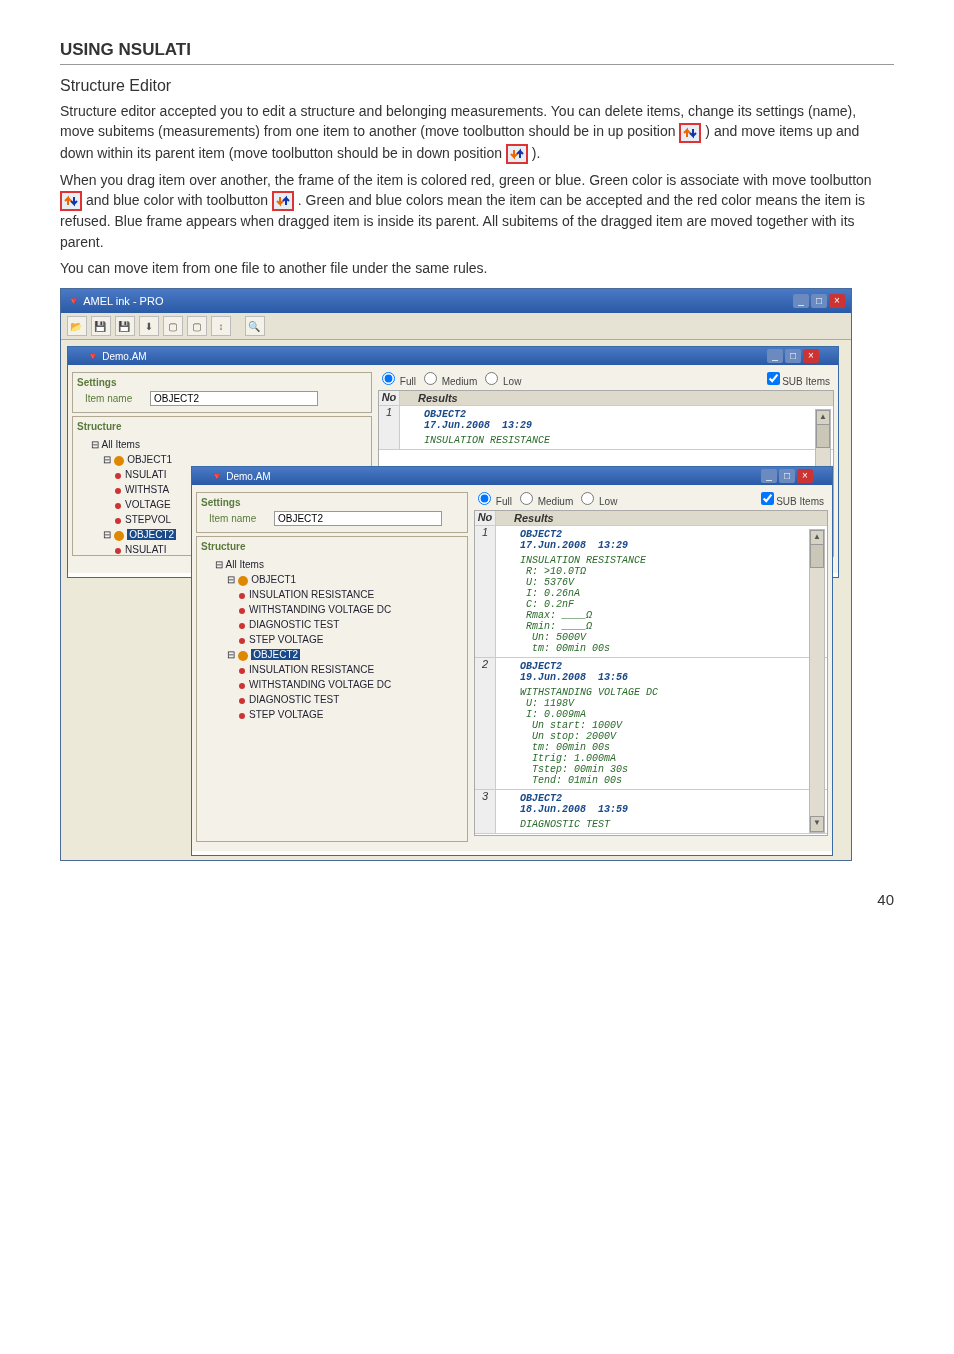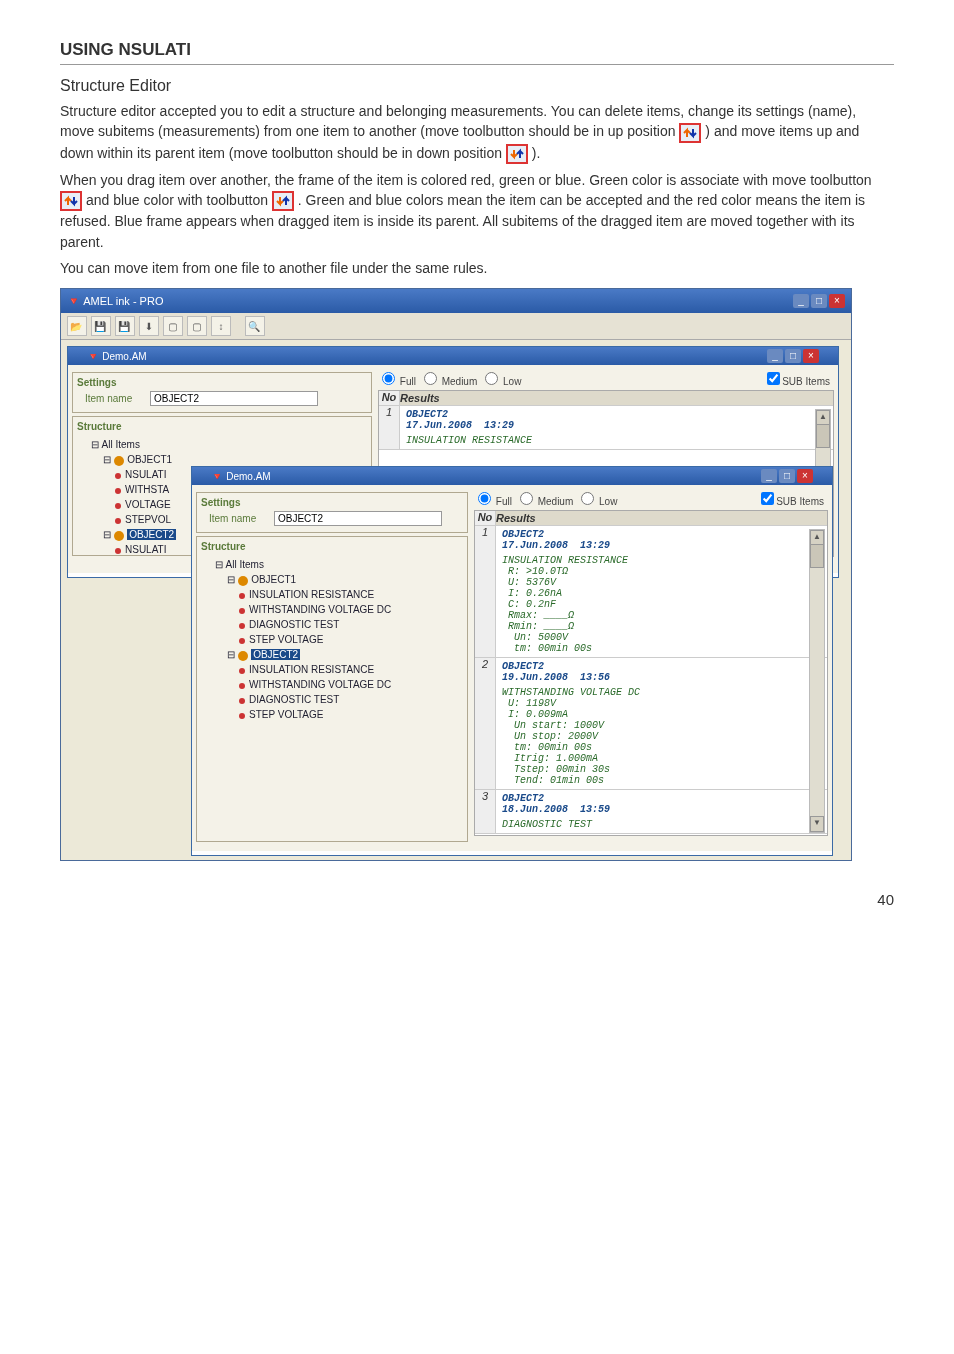--- a/index.html
+++ b/index.html
@@ -55,21 +55,21 @@
   .tree{font-size:10px;color:#223;line-height:1.5;padding:2px;}
   .tree .node{padding-left:12px;position:relative;}
   .tree .dot{display:inline-block;width:6px;height:6px;border-radius:50%;margin-right:4px;vertical-align:middle;}
   .dot.red{background:#c33;}
   .gear{display:inline-block;width:10px;height:10px;background:#d80;border-radius:50%;margin-right:3px;vertical-align:middle;position:relative;}
   .sel{background:#1a4a8a;color:#fff;padding:0 2px;}
   .radio-row{display:flex;gap:8px;align-items:center;font-size:10px;color:#444;}
   .radio-row input{margin:0 2px 0 0;}
   .resrow{display:flex;border-bottom:1px solid #ccc;font-style:italic;}
   .resrow .c1{width:20px;text-align:center;border-right:1px solid #ccc;background:#eee;}
-  .resrow .c2{flex:1;padding:1px 0;}
+  .resrow .c2{flex:1;padding:1px 18px;}
   .rhead{background:#dedacb;font-weight:bold;color:#333;}
   .resblock{font-family:"Courier New",monospace;color:#2a6a2a;font-size:10px;white-space:pre;padding:2px 6px;}
   .resblock.h{color:#1a4a8a;font-weight:bold;}
   .check{margin-right:3px;}
   .scrollbar{position:absolute;right:2px;top:18px;bottom:2px;width:14px;background:#e0ddd0;border:1px solid #bbb;}
   .scrollbar .thumb{position:absolute;top:0;left:0;right:0;height:22px;background:#cac6b8;border:1px solid #999;}
   .scrollbar .arr{height:14px;background:#d6d2c4;border:1px solid #999;text-align:center;font-size:8px;line-height:12px;color:#555;}
 </style>
 </head>
 <body>

